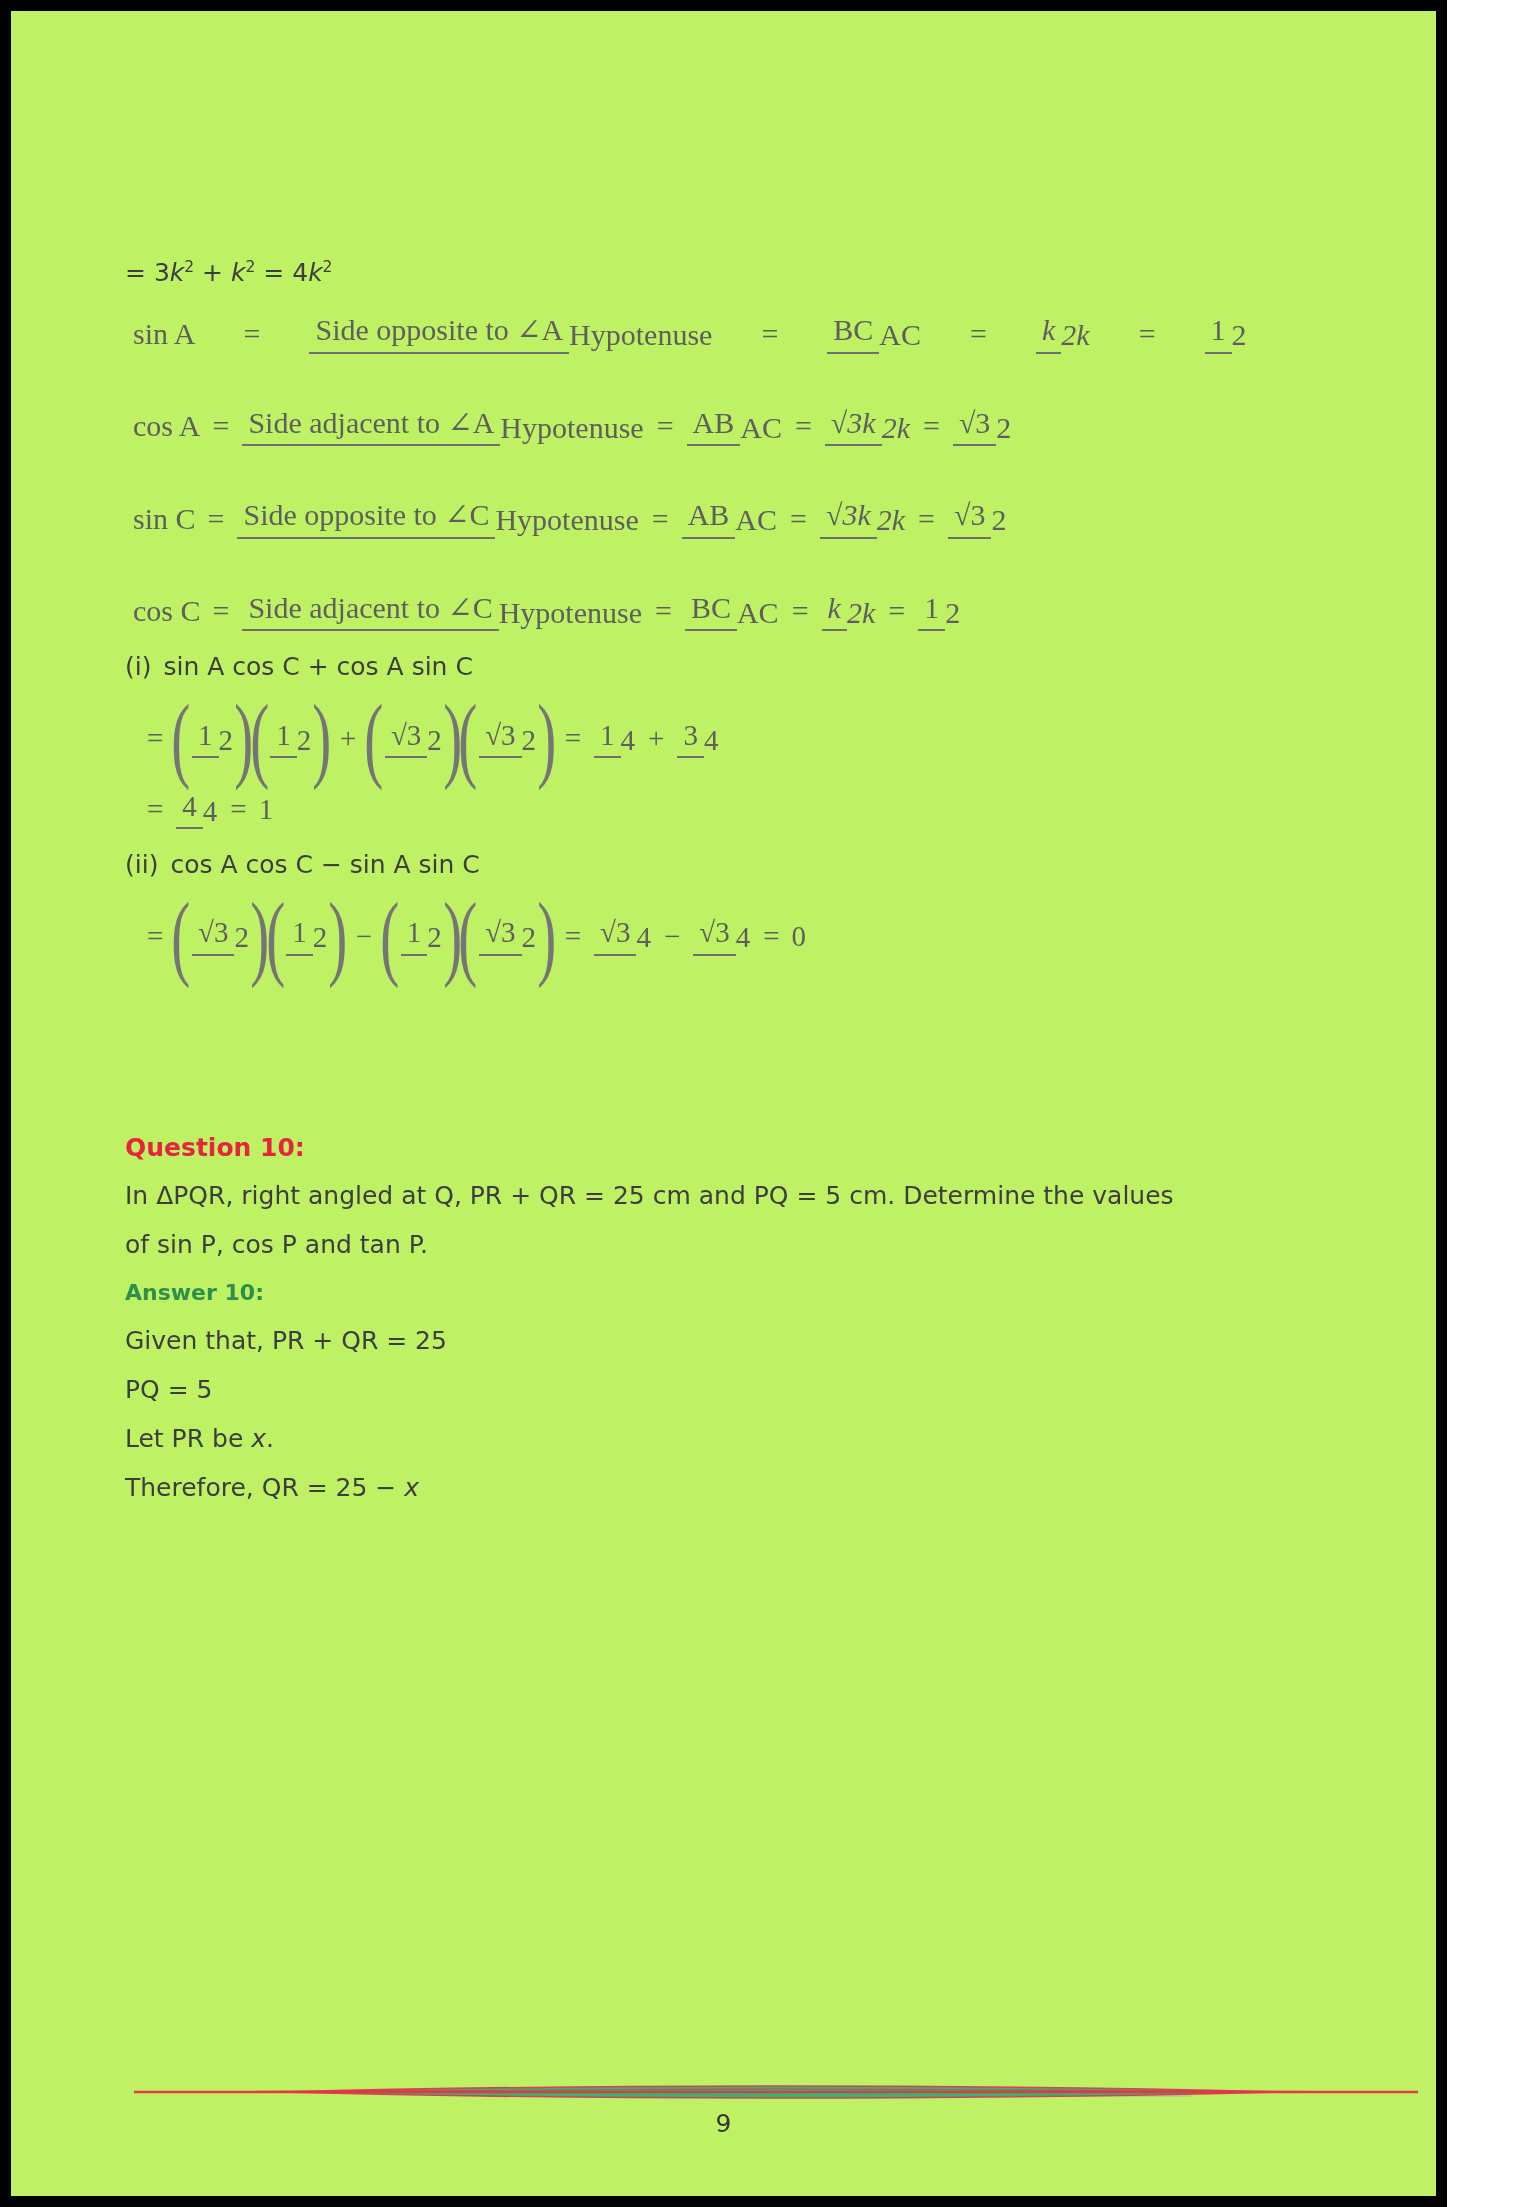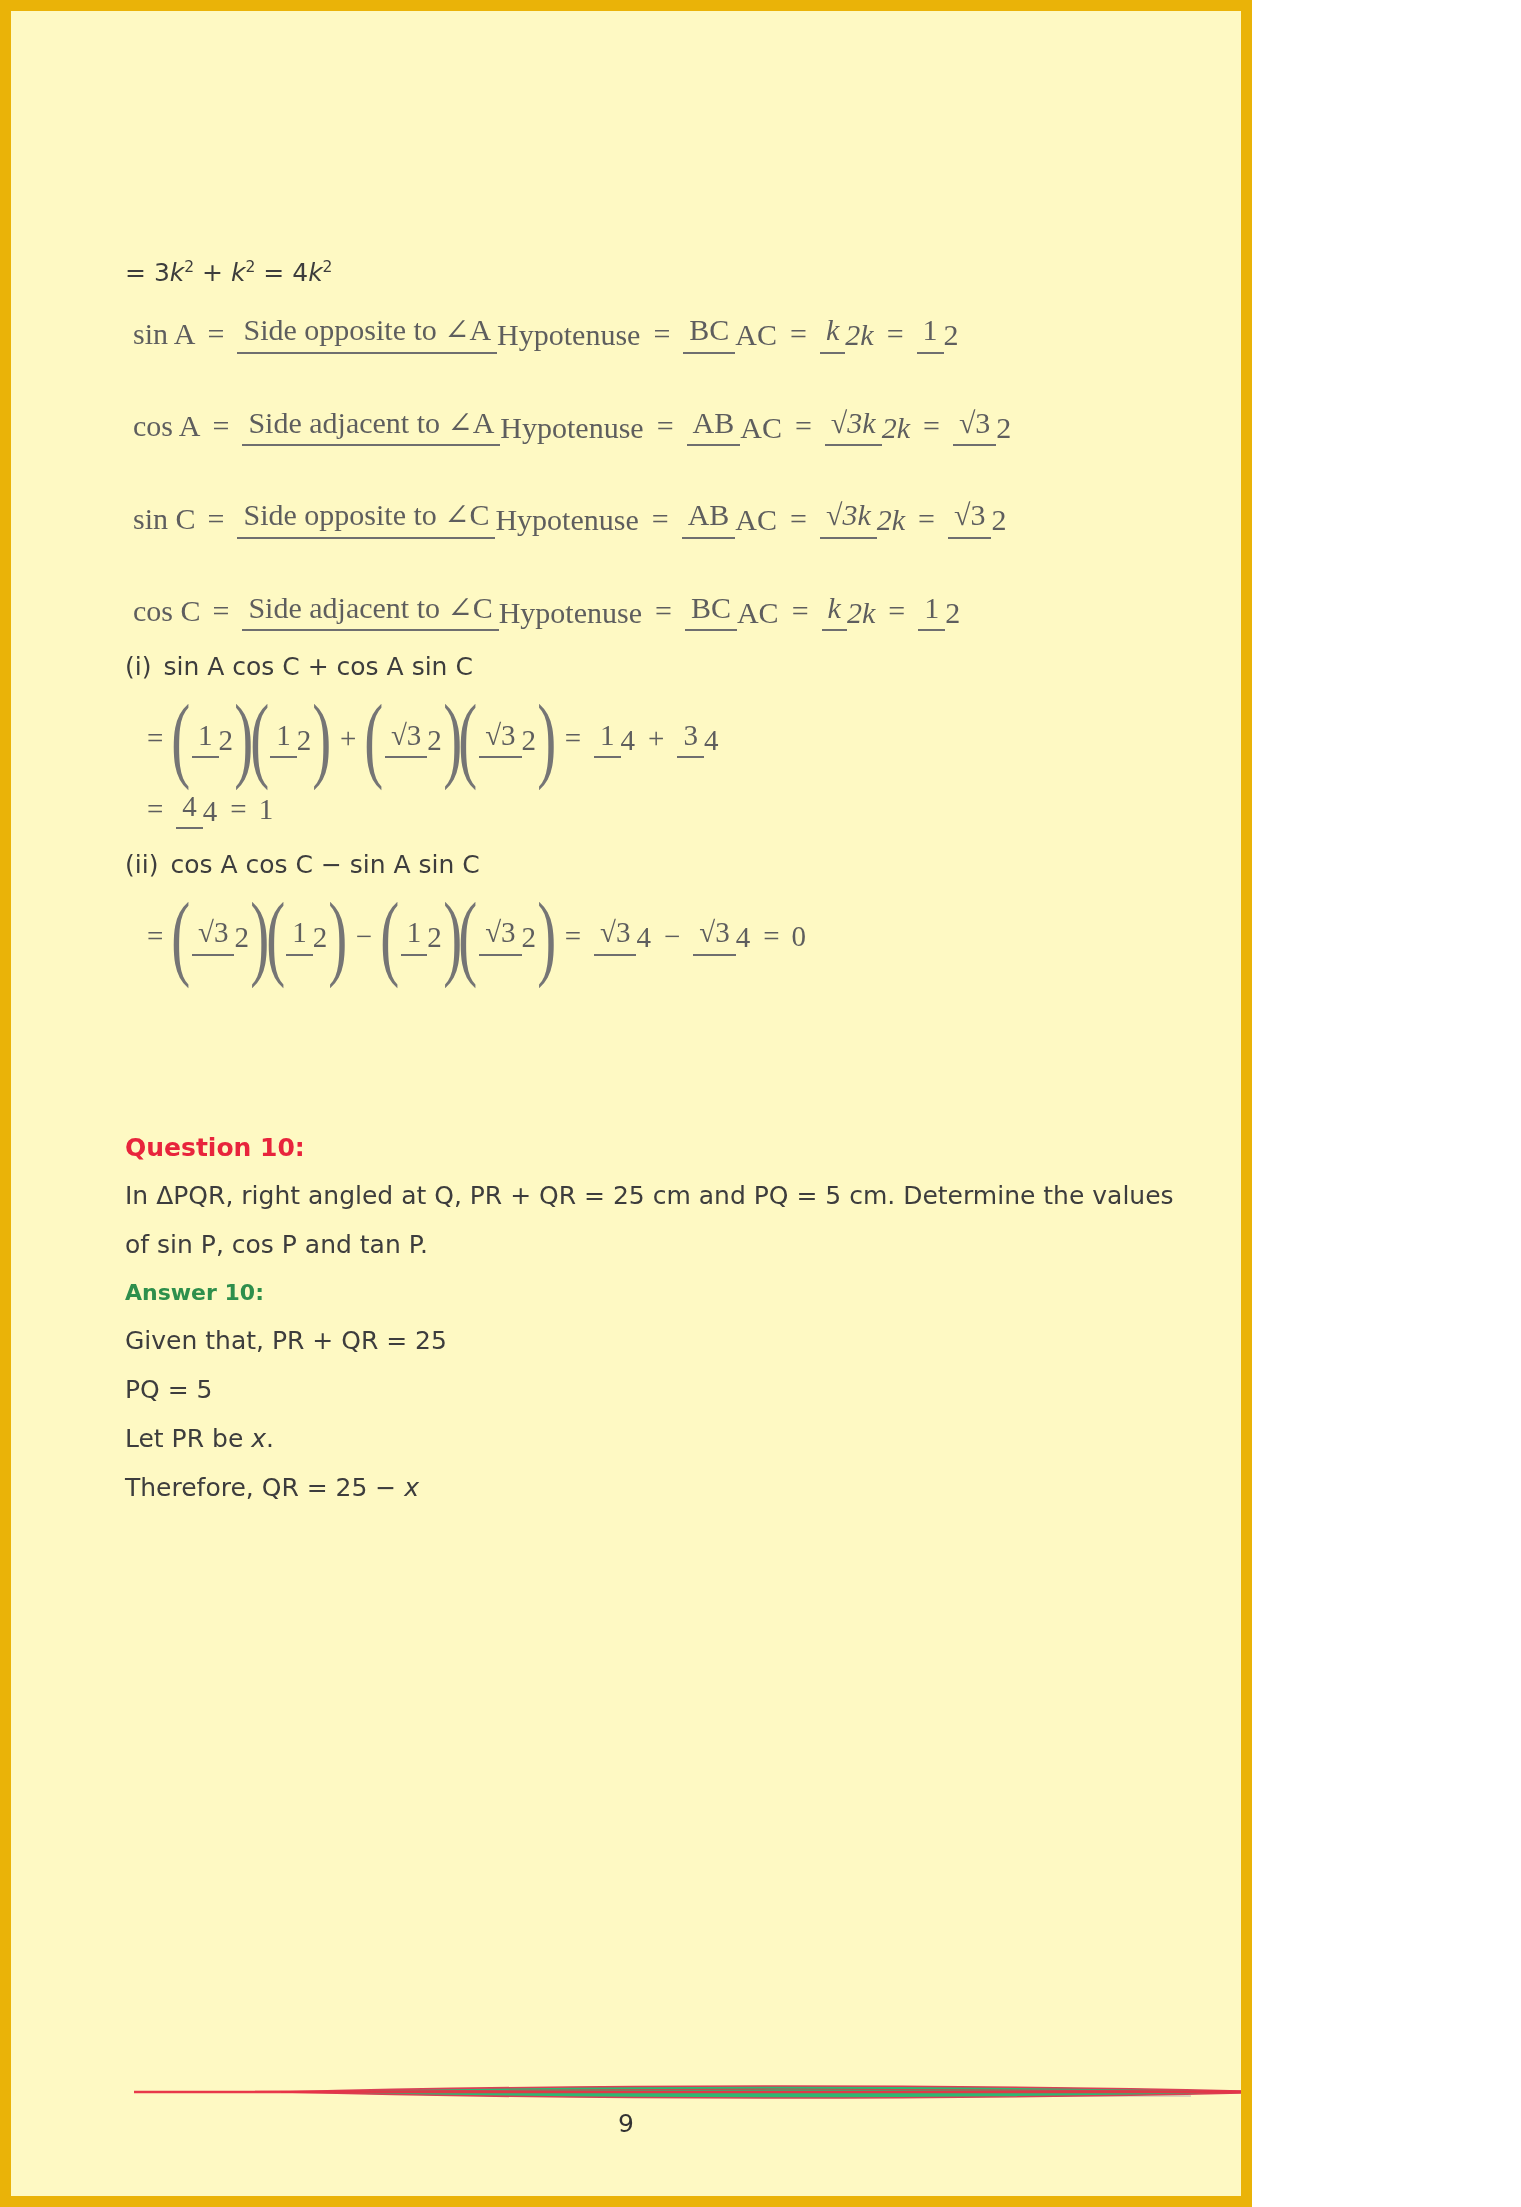--- a/index.html
+++ b/index.html
@@ -3,24 +3,24 @@
 <meta charset="utf-8">
 <style>
   html,body{margin:0;padding:0;}
   body{
     width:1521px;height:2207px;
     font-family:"DejaVu Sans",sans-serif;
     background:#ffffff;
   }
   .page{
     position:relative;
-    width:1252px;height:2207px;
+    width:1447px;height:2207px;
     box-sizing:border-box;
-    border:11px solid #eab308;
-    background:#fef9c3;
+    border:11px solid #000000;
+    background:#bef264;
     overflow:hidden;
   }
   .content{ padding-left:114px; padding-right:56px; }
 
   
   .sans{ font-size:25px; color:#3d3d3d; }
   .line{ line-height:36px; margin:13px 0 0 0; }
   .first-line{ margin-top:238px; }
   .it{ font-style:italic; }
   sup{ font-size:0.62em; }
@@ -29,21 +29,21 @@
   .a-heading{ color:#2e8f4c; font-weight:bold; font-size:22px; line-height:34px; margin:13px 0 0 0; }
   .label-gap{ display:inline-block; width:12px; }
 
   
   .math{
     font-family:"Liberation Serif","DejaVu Serif",serif;
     color:#5e5e5e;
   }
   .eqrow{ display:flex; align-items:center; }
   .trig{ font-size:30px; margin-left:8px; }
-  .trig-1{ margin-top:22px; }
+  .trig-1{ margin-top:22px;gap:36px; }
   .trig-n{ margin-top:52px; }
   .rel,.op{ margin:0 10px; }
   .frac{ display:inline-flex; align-items:center; text-align:center; margin:0 3px; }
   .frac .num{ border-bottom:2px solid #6f6f6f; padding:0 6px 4px 6px; line-height:1.15; }
   .frac .den{ padding-top:4px; line-height:1.15; }
   .lhs{ margin-right:2px; }
 
   .parts-eq{ font-size:29px; margin-left:12px; margin-top:8px; }
   .paren{
     font-size:95px; line-height:0.95; color:#757575;

